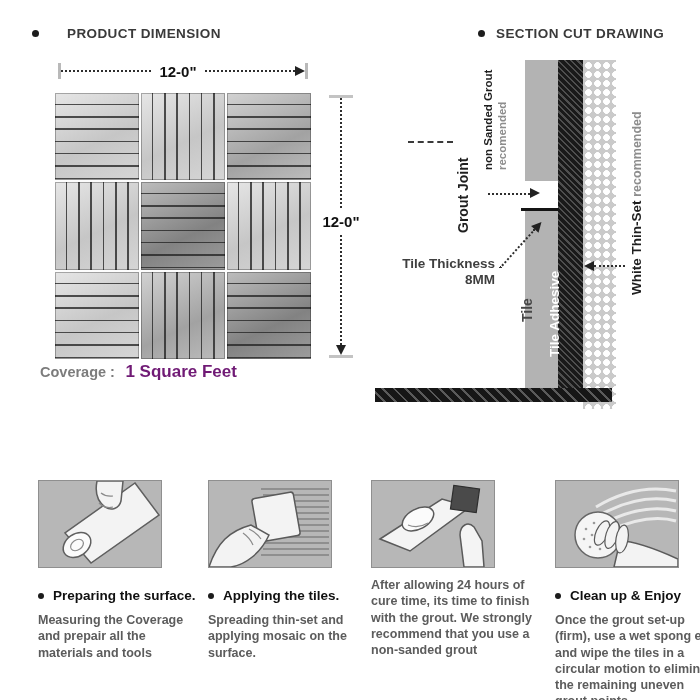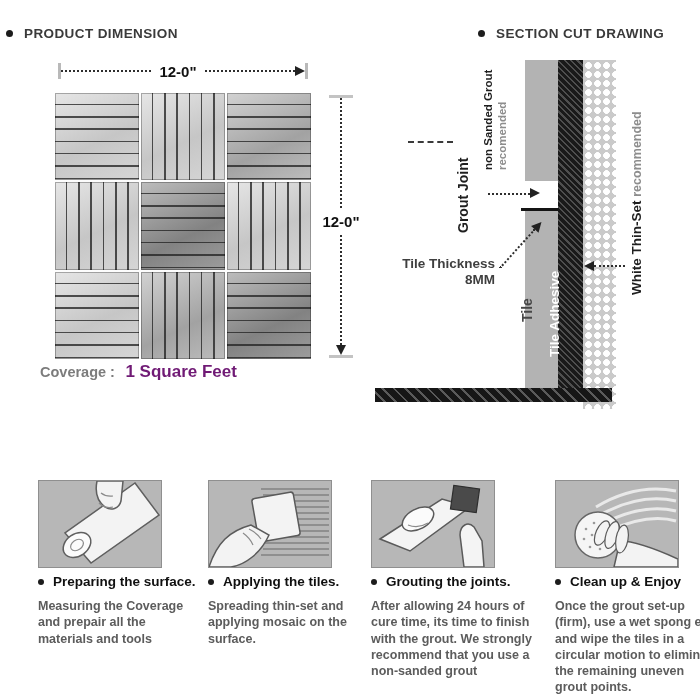--- a/index.html
+++ b/index.html
@@ -52,30 +52,30 @@
   .thick{font-weight:bold;font-size:13.5px;color:#3f3f3f;text-align:right;line-height:1.2;}
   .dots-line{border-top:2px dotted #2e2e2e;height:0;}
   .dash-line{border-top:2.5px dashed #3a3a3a;height:0;}
   .diag{transform-origin:left center;display:flex;align-items:center;}
   .diag .dots-line{flex:1;}
   
   .steps{display:flex;}
   .step{display:flex;flex-direction:column;}
   .icon-box{width:122px;height:86px;background:#b7b7b7;border:1px solid #8f8f8f;flex:0 0 auto;}
   .step-head{display:flex;align-items:center;font-weight:bold;font-size:13.5px;color:#101010;
-             margin-top:6px;white-space:nowrap;}
+             margin-top:20px;white-space:nowrap;}
   .step-head .dot{width:6px;height:6px;margin-right:9px;}
   .step-body{margin-top:9px;font-weight:bold;font-size:12.5px;line-height:1.3;color:#5c5c5c;}
 </style>
 </head>
 <body>
 
 <div class="page">
 
-  <div class="abs sec-head" style="left:6px;top:26px;">
+  <div class="abs sec-head" style="left:32px;top:26px;gap:17px;">
     <span class="dot"></span>
     <span>PRODUCT DIMENSION</span>
   </div>
 
   <div class="abs hdim" style="left:58px;top:62px;width:250px;">
     <span class="tickv"></span>
     <span class="dotline-h"></span>
     <span class="dim-label">12-0"</span>
     <span class="dotline-h"></span>
     <span class="arrow-r"></span>
@@ -198,24 +198,20 @@
 
     <div class="step" style="width:172px;">
       <svg class="icon-box" viewBox="0 0 122 86">
         <rect x="0" y="0" width="122" height="86" fill="#b7b7b7"></rect>
         <polygon points="8,58 70,18 98,26 38,70" fill="#f4f4f4" stroke="#5a5a5a" stroke-width="1.5"></polygon>
         <rect x="80" y="6" width="26" height="24" fill="#4a4a4a" stroke="#2e2e2e" stroke-width="1.2" transform="rotate(8 93 18)"></rect>
         <path d="M92,86 L88,54 C88,44 96,40 102,46 L110,60 L112,86 Z" fill="#f4f4f4" stroke="#5a5a5a" stroke-width="1.5"></path>
         <ellipse cx="46" cy="38" rx="17" ry="10" fill="#fbfbfb" stroke="#5a5a5a" stroke-width="1.5" transform="rotate(-28 46 38)"></ellipse>
         <path d="M36,44 q10,4 20,-2" fill="none" stroke="#8a8a8a" stroke-width="1.2"></path>
       </svg>
-      <div class="step-head">
-        <span class="dot"></span>
-        <span>Grouting the joints.</span>
-      </div>
       <div class="step-body" style="width:170px;">After allowing 24 hours of cure time, its time to finish with the grout. We strongly recommend that you use a non-sanded grout</div>
     </div>
 
     <div class="step" style="width:166px;margin-left:12px;">
       <svg class="icon-box" viewBox="0 0 122 86">
         <rect x="0" y="0" width="122" height="86" fill="#b7b7b7"></rect>
         <g stroke="#e9e9e9" stroke-width="3" fill="none">
           <path d="M40,26 Q80,2 120,10"></path>
           <path d="M44,34 Q84,12 120,20"></path>
           <path d="M48,42 Q88,22 120,30"></path>

